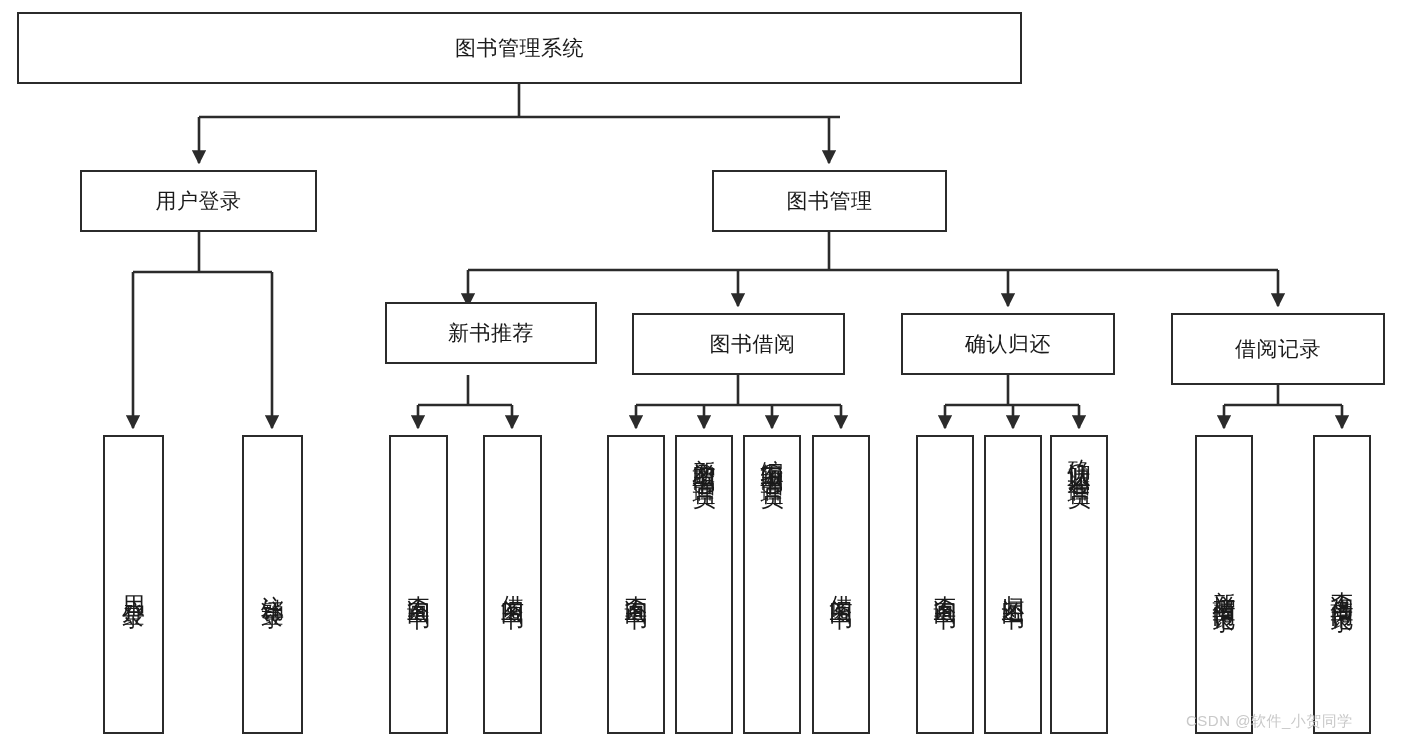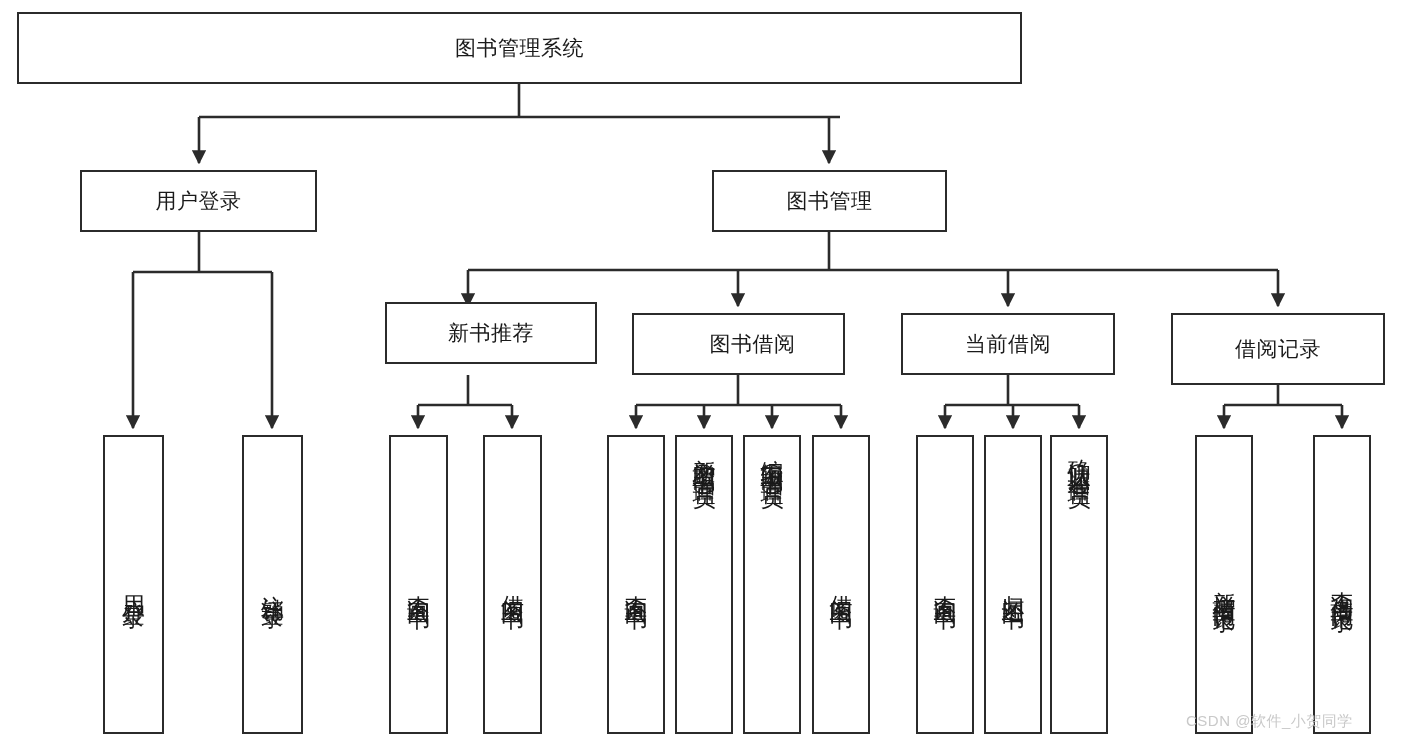--- a/index.html
+++ b/index.html
@@ -145,21 +145,21 @@
     <span class="node-label">图书管理</span>
   </div>
 
   <div class="node horiz" style="left:362px; top:302px; width:212px; height:62px;margin-left:23px;">
     <span class="node-label">新书推荐</span>
   </div>
   <div class="node horiz" style="left:632px; top:313px; width:213px; height:62px;padding-left:28px;">
     <span class="node-label">图书借阅</span>
   </div>
   <div class="node horiz" style="left:901px; top:313px; width:214px; height:62px;">
-    <span class="node-label">当前借阅</span>
+    <span class="node-label">确认归还</span>
   </div>
   <div class="node horiz" style="left:1171px; top:313px; width:214px; height:72px;">
     <span class="node-label">借阅记录</span>
   </div>
 
   <div class="node vert" style="left:103px; top:435px; width:61px; height:299px;">
     <span class="node-label">用户登录</span>
   </div>
   <div class="node vert" style="left:242px; top:435px; width:61px; height:299px;">
     <span class="node-label">注销登录</span>

